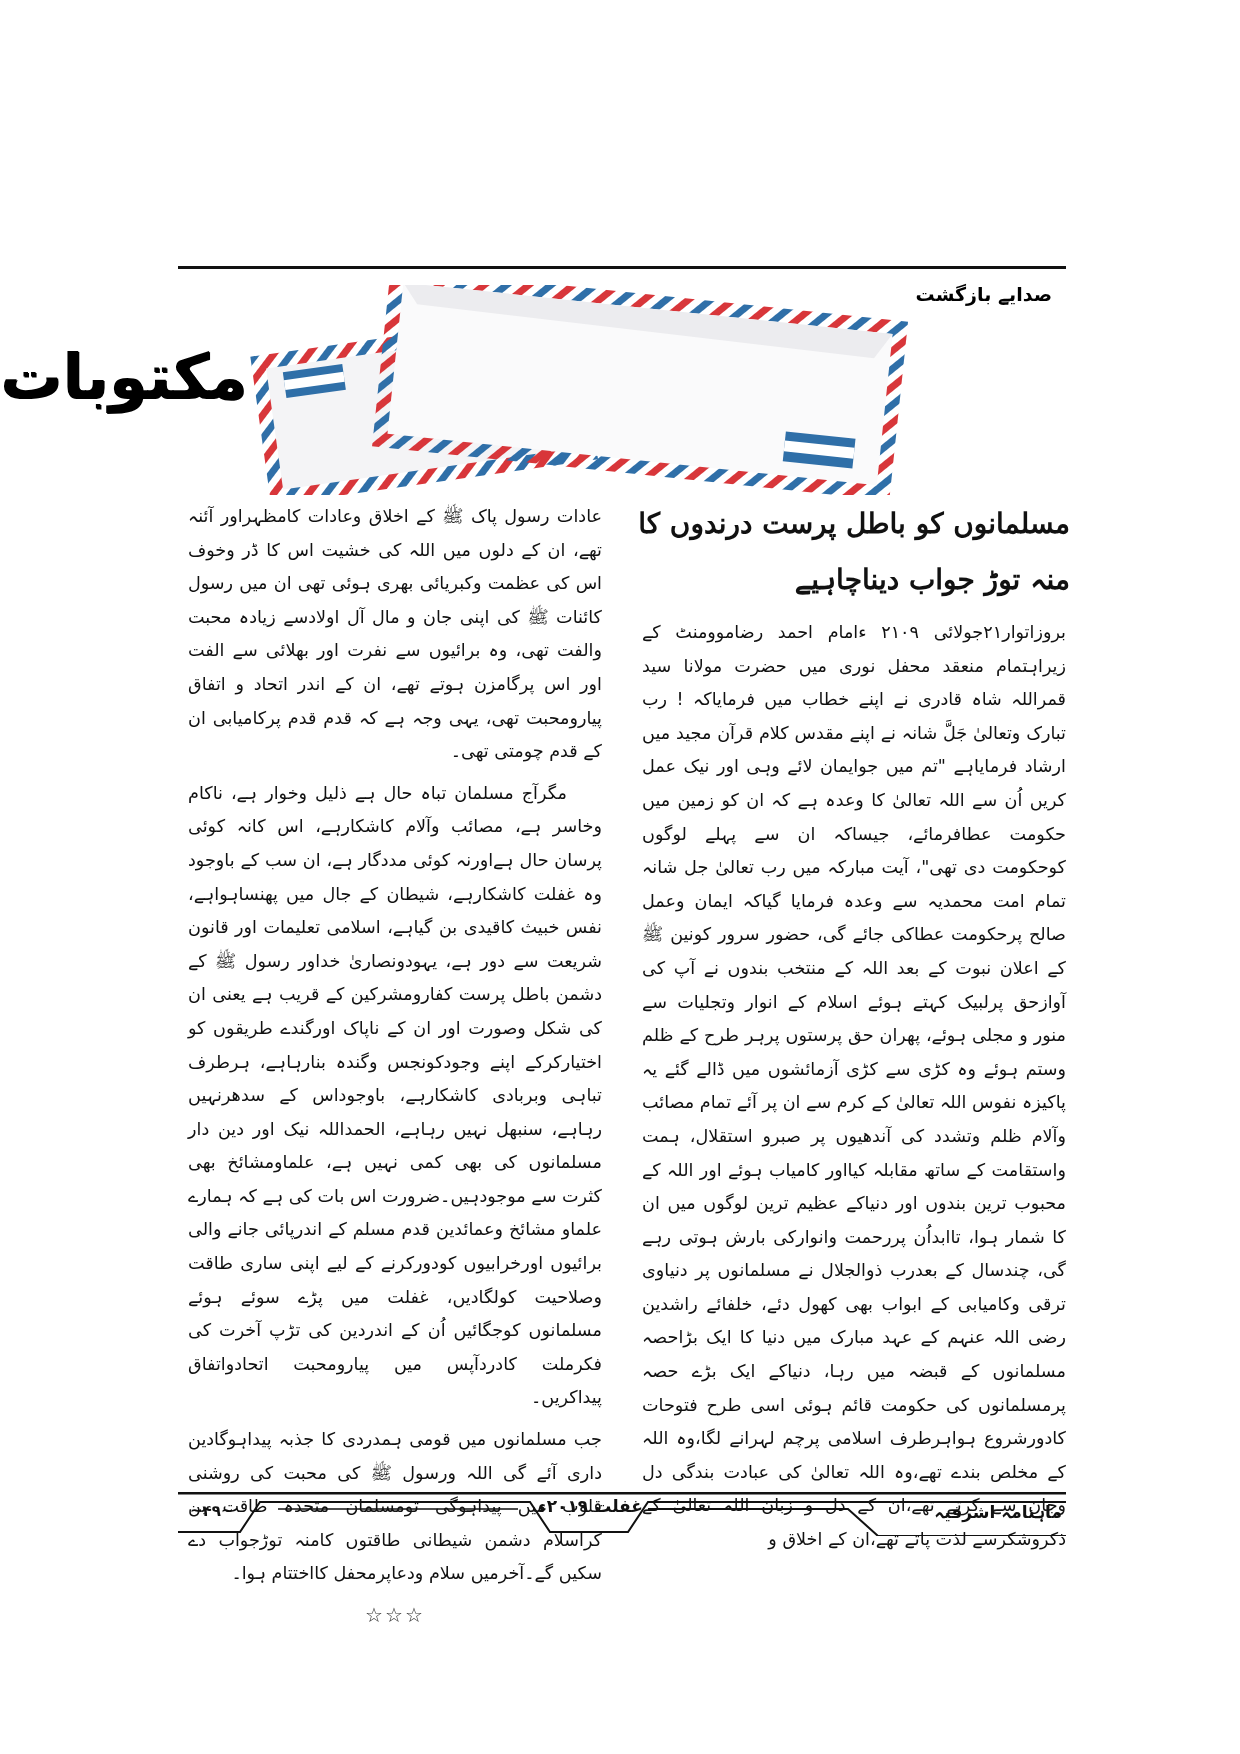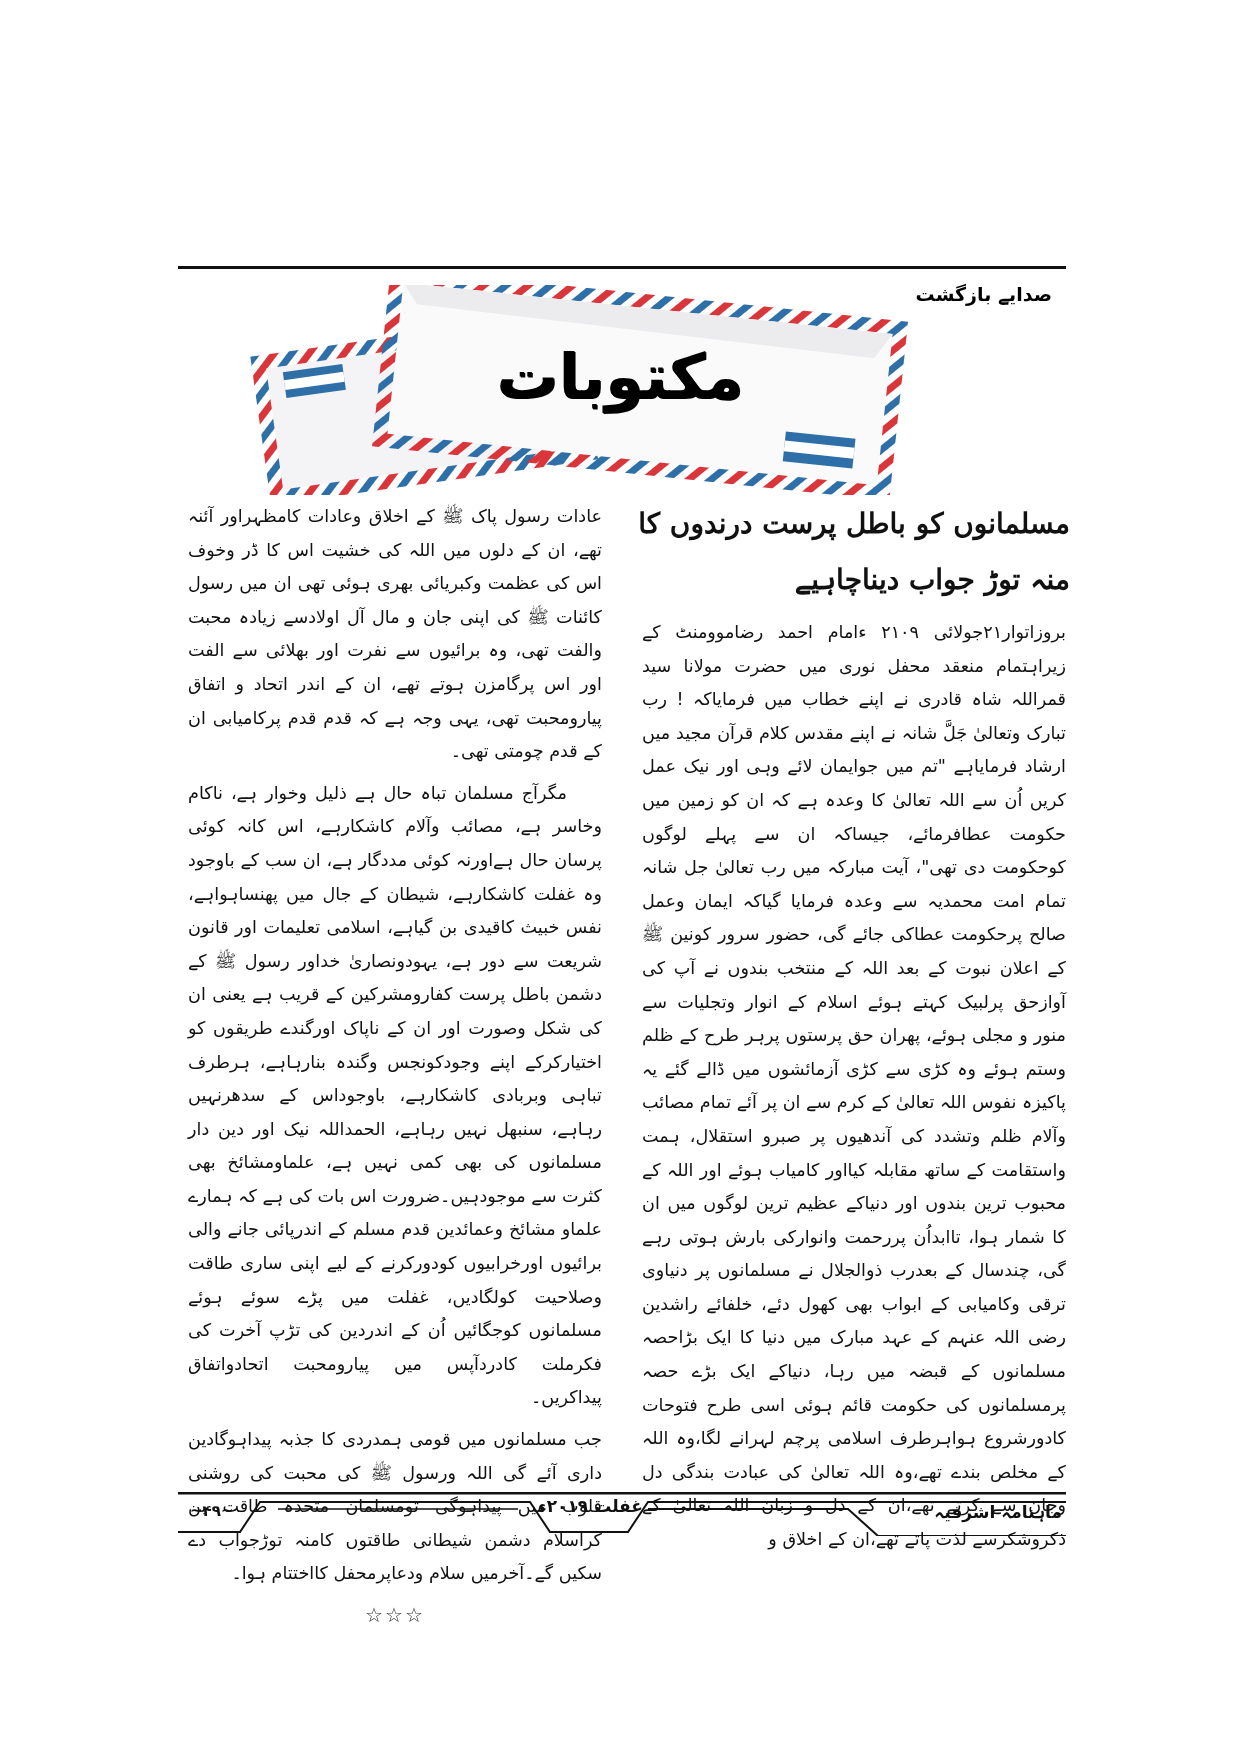--- a/index.html
+++ b/index.html
@@ -2,21 +2,21 @@
 <html><head>
   <meta charset="utf-8">
   <style>
     html, body { margin:0; padding:0; background:#ffffff; }
     body { width:1240px; height:1754px; position:relative; overflow:hidden;
            font-family:"DejaVu Sans", sans-serif; color:#111; }
     .top-rule { position:absolute; left:178px; top:266px; width:888px; height:3px; background:#111; }
     .section-label { position:absolute; right:188px; top:283px; font-size:19px; font-weight:bold;
                      direction:rtl; color:#000; }
     .banner { position:absolute; left:250px; top:285px; width:670px; height:210px; }
-    .banner-title { position:absolute; left:0; right:0; top:340px; text-align:center;
+    .banner-title { position:absolute; left:0; right:0; top:340px; text-align:left;
                     font-size:62px; font-weight:900; direction:rtl; color:#000;
                     letter-spacing:1px; text-shadow:1px 1px 0 #000; }
     .col { position:absolute; top:492px; direction:rtl; text-align:justify;
            font-size:17.6px; line-height:33.6px; color:#111; }
     .col-right { left:634px; width:440px; }
     .col-left { left:180px; width:430px; }
     .col p { margin:8px; }
     .article-title { font-size:28px; font-weight:bold; line-height:56px; margin:4px; text-align:right;
                      font-family:"DejaVu Serif", serif; }
     .salutation { text-align:center; margin:0; }

